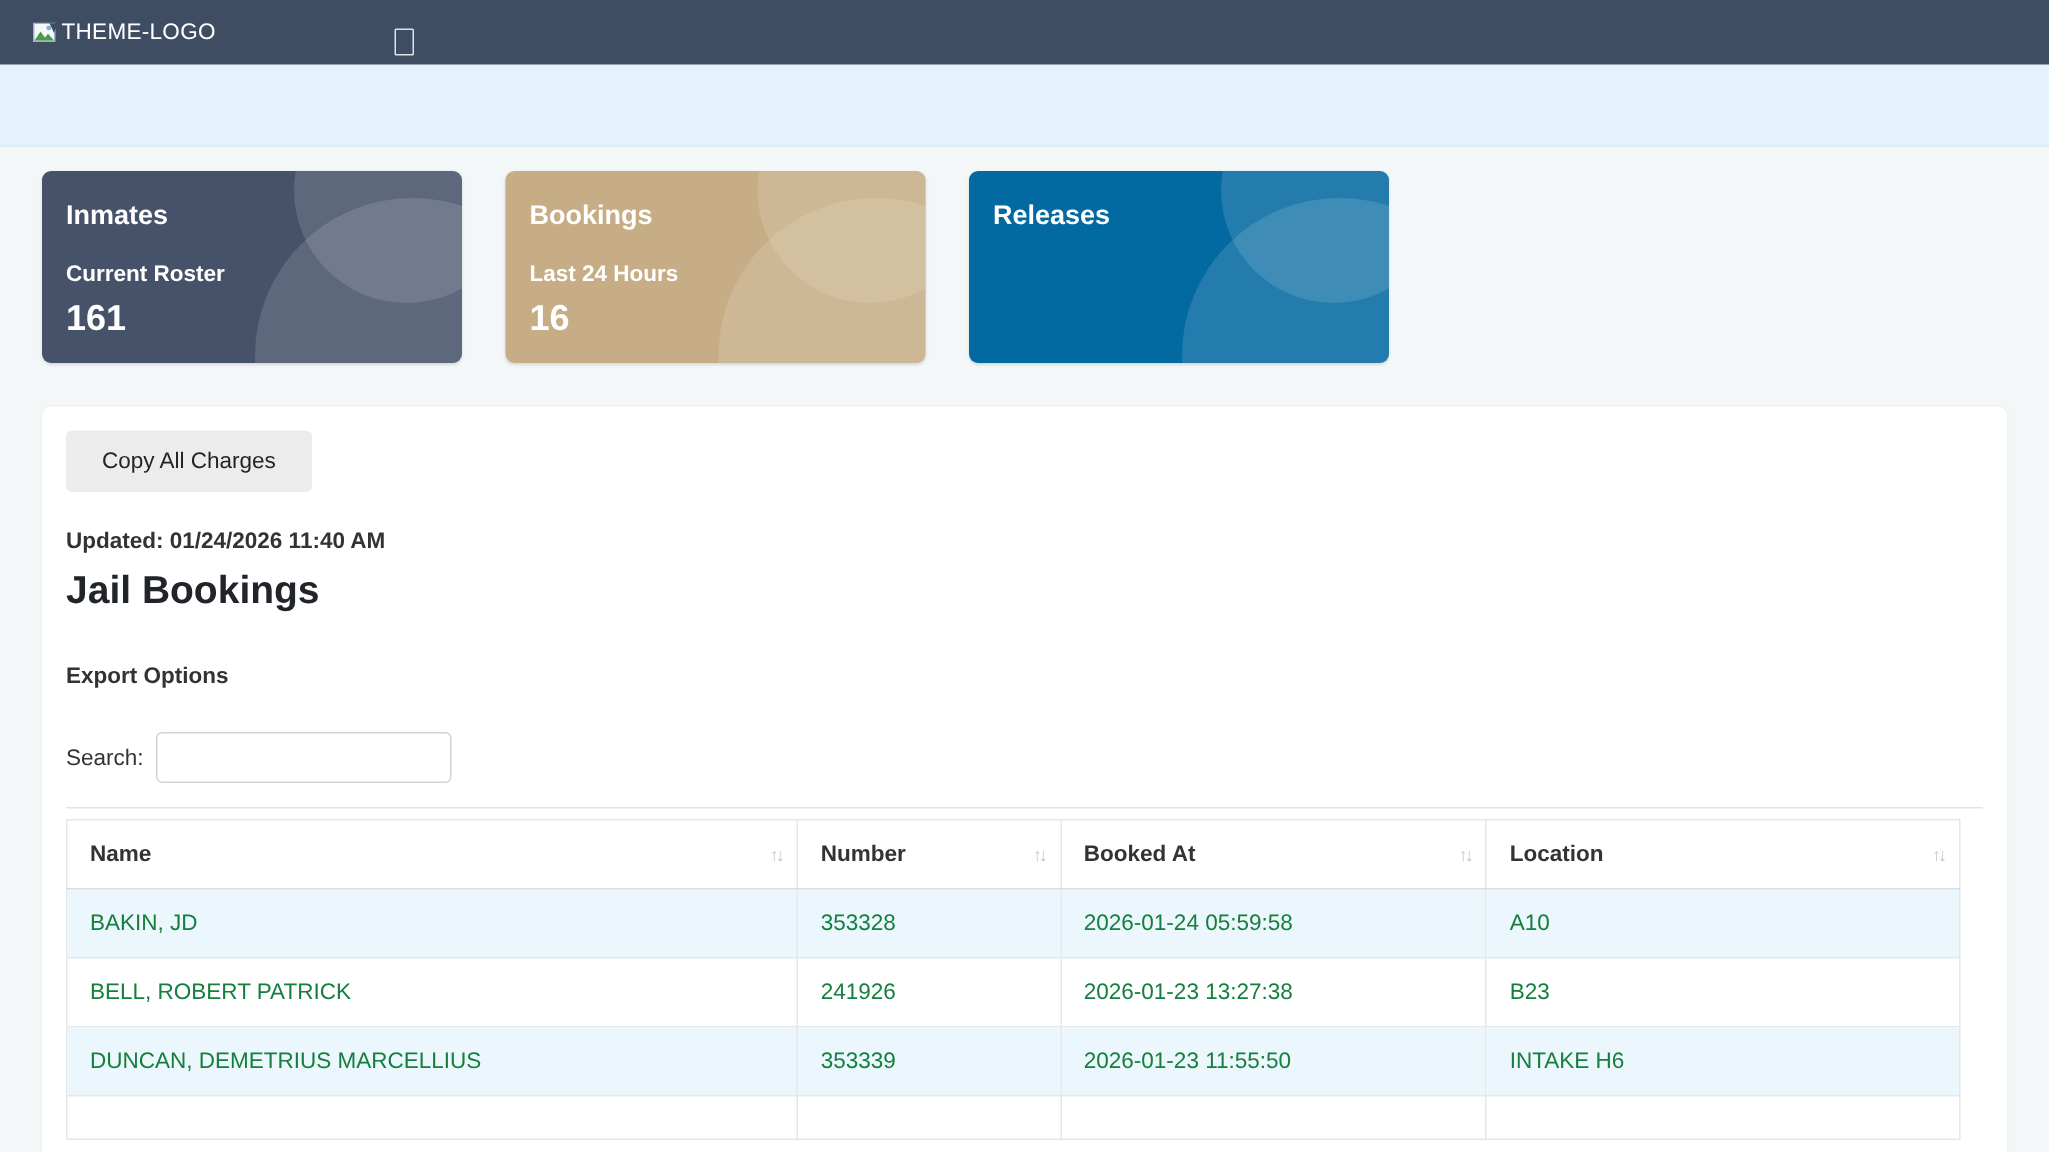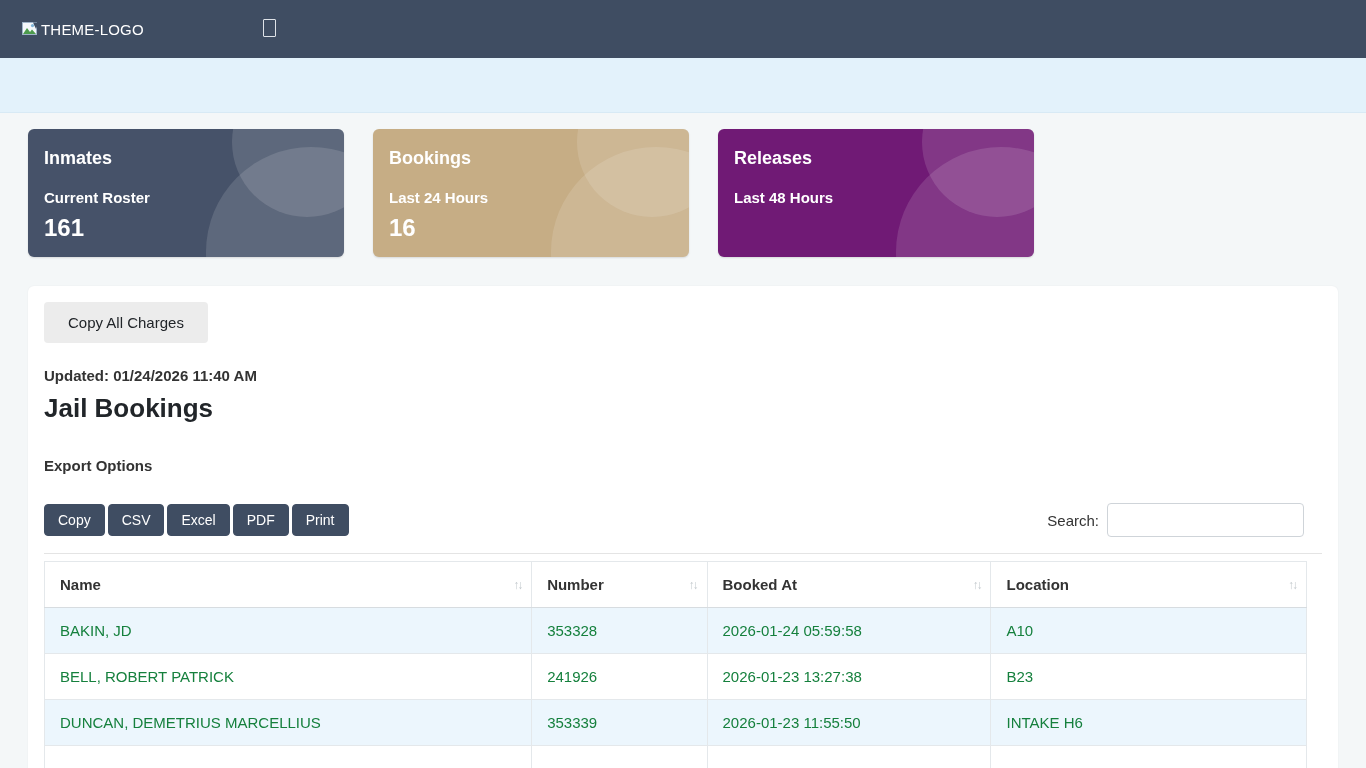--- a/index.html
+++ b/index.html
@@ -5,21 +5,21 @@
   * { box-sizing: border-box; margin: 0; padding: 0; }
   html, body { width: 1366px; height: 768px; overflow: hidden; }
   body {
     font-family: "Liberation Sans", sans-serif;
     background: #f4f7f8;
     color: #212529;
   }
 
   
   .navbar {
-    height: 58px;
+    height: 43px;
     background: #3f4d62;
     display: flex;
     align-items: center;
     padding: 0 22px;
     position: relative;
   }
   .brand {
     display: inline-flex;
     align-items: center;
     gap: 2px;
@@ -48,21 +48,21 @@
     border-bottom: 1px solid #d8eaf5;
   }
 
   
   .stats-row {
     display: flex;
     gap: 29px;
     padding: 16px 28px 0 28px;
   }
   .stat-card {
-    width: 316px;
+    width: 280px;
     height: 128px;
     border-radius: 6px;
     color: #fff;
     padding: 19px 16px;
     position: relative;
     overflow: hidden;
     box-shadow: 0 1px 2px rgba(0,0,0,0.12);
   }
   .stat-card::before, .stat-card::after {
     content: "";
@@ -193,42 +193,34 @@
   <div class="stat-card" style="background: rgb(70, 82, 105);">
     <div class="stat-title">Inmates</div>
     <div class="stat-sub">Current Roster</div>
     <div class="stat-value">161</div>
   </div>
   <div class="stat-card" style="background: rgb(198, 173, 133);">
     <div class="stat-title">Bookings</div>
     <div class="stat-sub">Last 24 Hours</div>
     <div class="stat-value">16</div>
   </div>
-  <div class="stat-card" style="background: #701a75;">
+  <div class="stat-card" style="background: #0369a1;">
     <div class="stat-title">Releases</div>
-    <div class="stat-sub">Last 48 Hours</div>
   </div>
 </div>
 
 <div class="panel">
 
   <button class="btn-light-lg">Copy All Charges</button>
 
   <div class="updated-line">Updated: 01/24/2026 11:40 AM</div>
   <div class="panel-title">Jail Bookings</div>
   <div class="export-label">Export Options</div>
 
   <div class="toolbar">
-    <div class="export-group">
-      <button class="btn-dark">Copy</button>
-      <button class="btn-dark">CSV</button>
-      <button class="btn-dark">Excel</button>
-      <button class="btn-dark">PDF</button>
-      <button class="btn-dark">Print</button>
-    </div>
     <div class="search-box">
       <label>Search:</label>
       <input type="text" value="" style="">
     </div>
   </div>
 
   <div class="table-wrap">
     <table class="bookings">
       <colgroup>
         <col style="width:38.6%">

